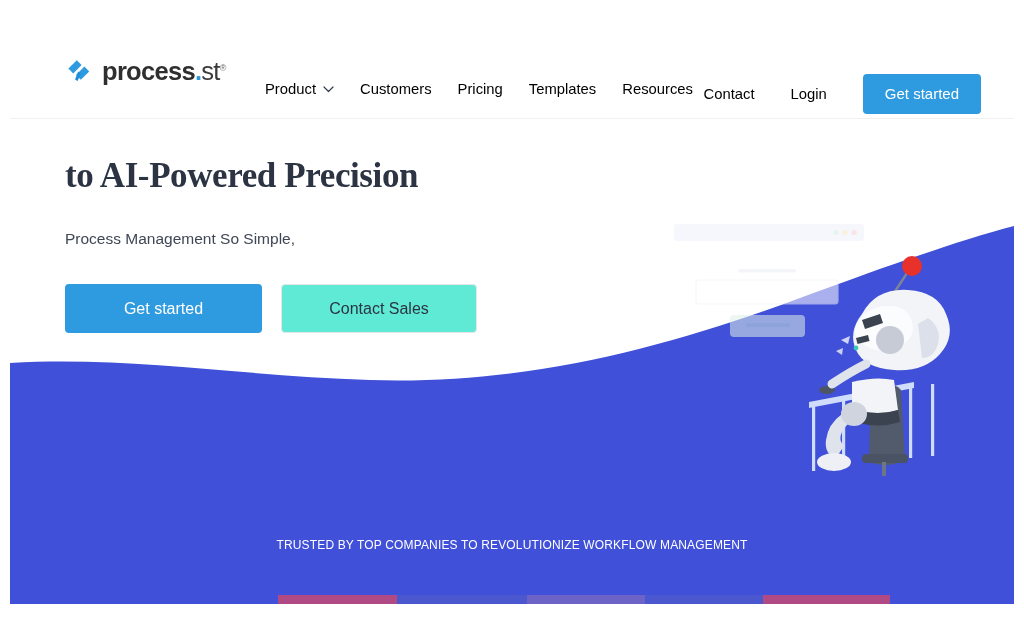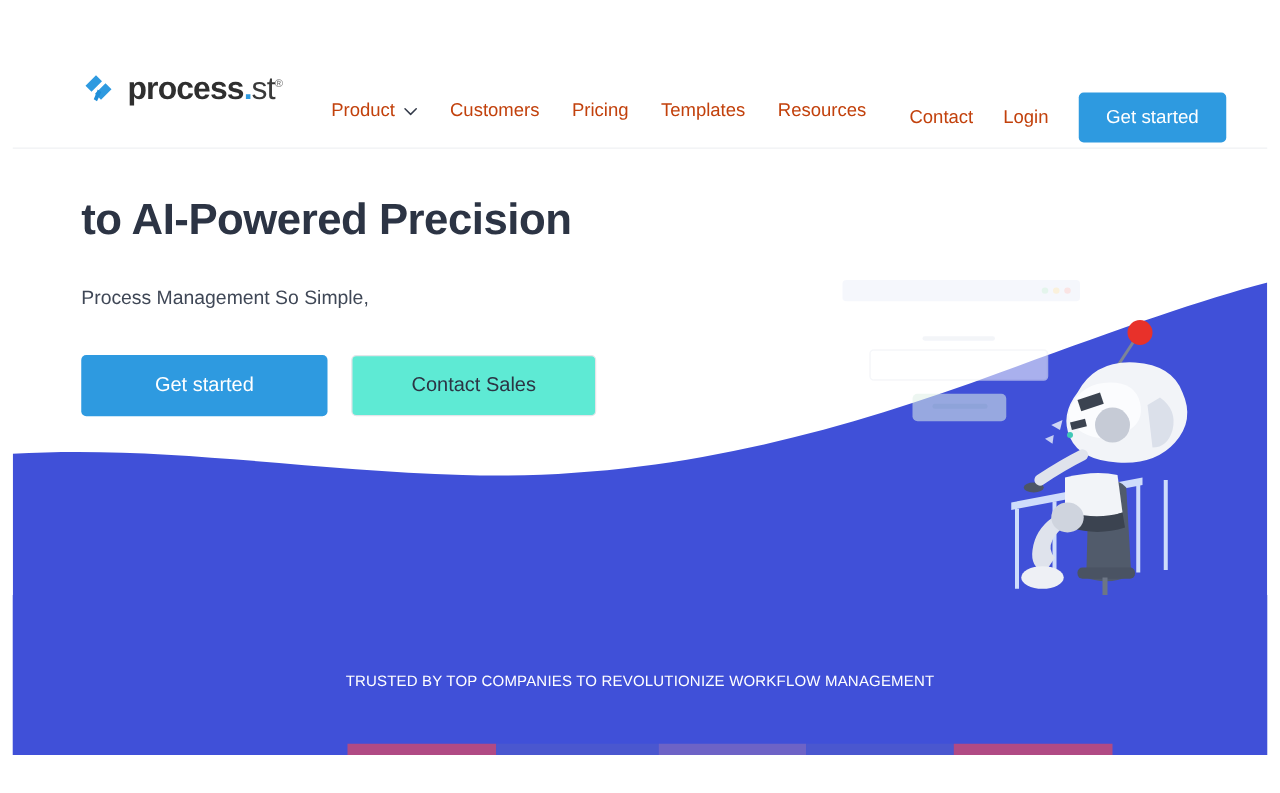--- a/index.html
+++ b/index.html
@@ -56,32 +56,32 @@
   .logo-text .st { font-weight: 400; color: #3a3a3a; }
   .logo-text .tm { font-size: 9px; vertical-align: super; font-weight: 400; color:#6b6b6b; }
 
   .nav-main {
     position: absolute;
     left: 255px; top: 60px;
     display: flex; align-items: center; gap: 26px;
   }
   .nav-link {
     font-size: 14.8px;
-    color: #c2410c;
+    color: #000000;
     white-space: nowrap;
     cursor: pointer;
     display: flex; align-items: center; gap: 7px;
     line-height: 1;
   }
   .chev { display:block; }
 
   .nav-right {
     position: absolute;
     right: 33px; top: 52px;
-    display: flex; align-items: center; gap: 24px;
+    display: flex; align-items: center; gap: 36px;
   }
   .nav-right .nav-link { font-size: 14.8px; }
   .btn-header {
     background: #2e9ae0;
     color: #ffffff;
     font-size: 15px;
     padding: 0 22px;
     height: 40px;
     line-height: 40px;
     border-radius: 4px;
@@ -110,21 +110,21 @@
     z-index: 5;
   }
   .headline {
     margin: 0;
     font-size: 35px;
     line-height: 45px;
     color: #2c3444;
     letter-spacing: -0.4px;
   }
   .headline .l1 { display:block; font-weight: 400; }
-  .headline .l2 { display:block; font-weight: 700; }
+  .headline .l2 { display:block; font-weight: 700; font-family: Liberation Serif, serif; }
 
   .subhead {
     margin: 0;
     padding-top: 27px;
     font-size: 15.5px;
     line-height: 27px;
     color: #3f4756;
   }
   .subhead span { display: block; }
 

